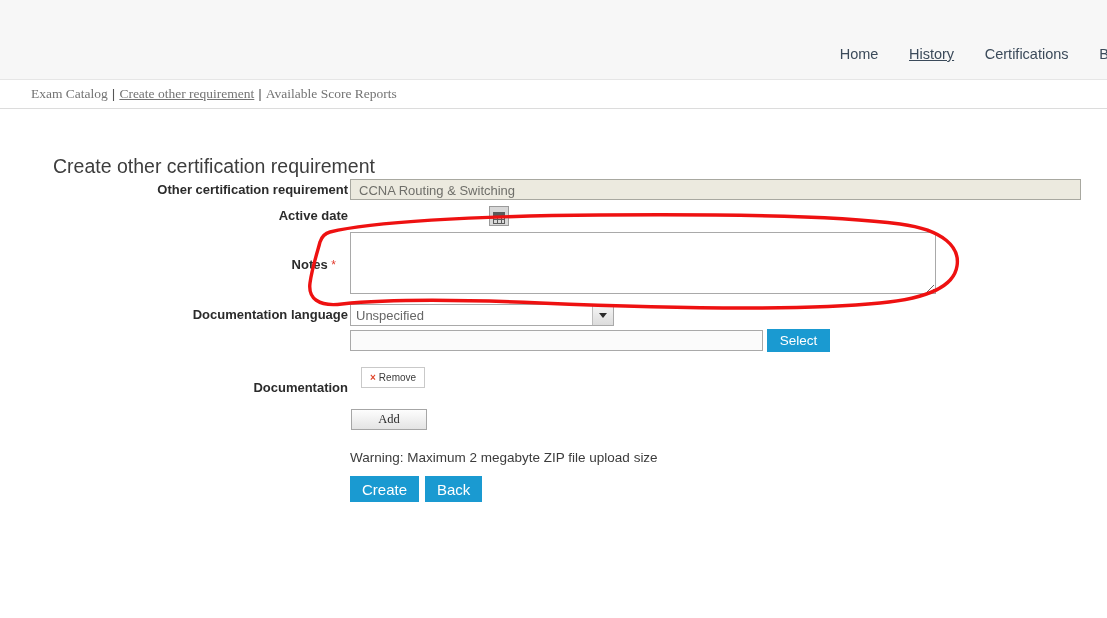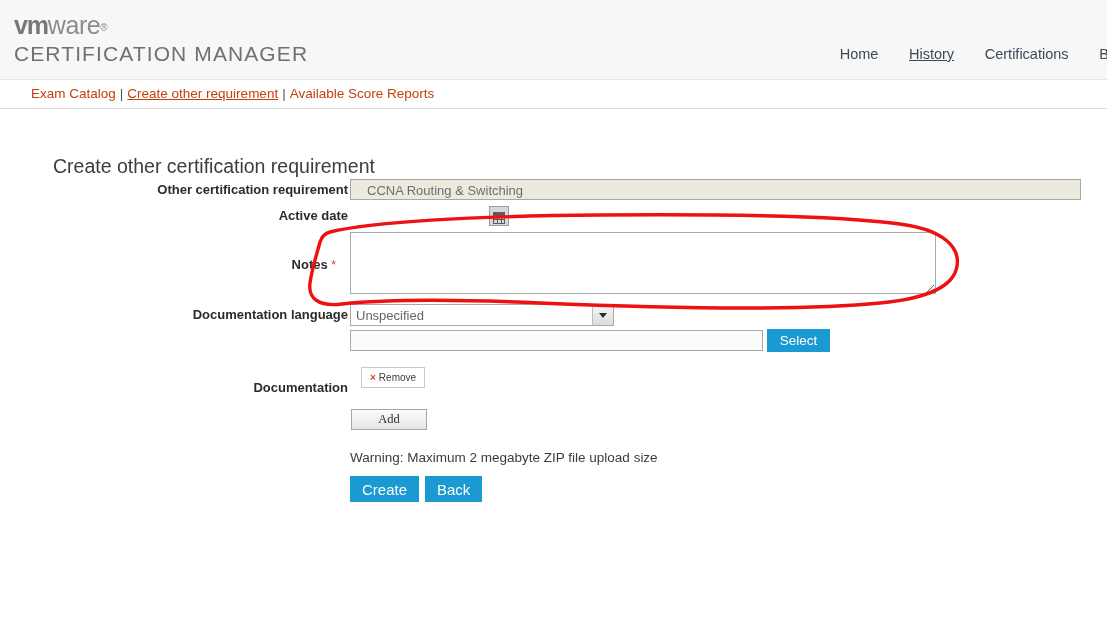--- a/index.html
+++ b/index.html
@@ -87,22 +87,23 @@
   }
   .breadcrumb {
     position: absolute;
     left: 31px;
     top: 6px;
     font-size: 13.5px;
     color: #1f6fa8;
     white-space: nowrap;
   }
   .breadcrumb a {
-    color: #c2410c;
+    color: #737373;
     text-decoration: none;
+    font-family: Liberation Serif, serif;
   }
   .breadcrumb a.active {
     text-decoration: underline;
   }
   .breadcrumb .sep {
     color: #555;
     margin: 0 4px;
   }
 
   
@@ -132,21 +133,21 @@
     font-size: 12px;
   }
 
   input.txt, textarea.txt, .fake-input {
     font-family: "Liberation Sans", sans-serif;
     font-size: 13px;
     color: #4a4a4a;
     border: 1px solid #a9a9a9;
     background: #ffffff;
     box-sizing: border-box;
-    padding: 3px 16px;
+    padding: 3px 8px;
     outline: none;
   }
 
   
   #req-name-field {
     position: absolute;
     left: 350px;
     top: 179px;
     width: 731px;
     height: 21px;
@@ -338,26 +339,20 @@
     height: 618px;
     pointer-events: none;
     z-index: 50;
   }
 </style>
 </head>
 <body>
 
 <div class="site-header">
 
-  <div class="brand">
-    <div class="brand-vmware">
-      <span class="vm">vm</span><span>ware</span><span class="reg">®</span>
-    </div>
-    <div class="brand-product">CERTIFICATION MANAGER</div>
-  </div>
 
   <nav class="top-nav">
     <a href="#">Home</a>
     <a href="#" class="active">History</a>
     <a href="#">Certifications</a>
     <a href="#" class="clipped">Ben</a>
   </nav>
 </div>
 
 <div class="breadcrumb-bar">

